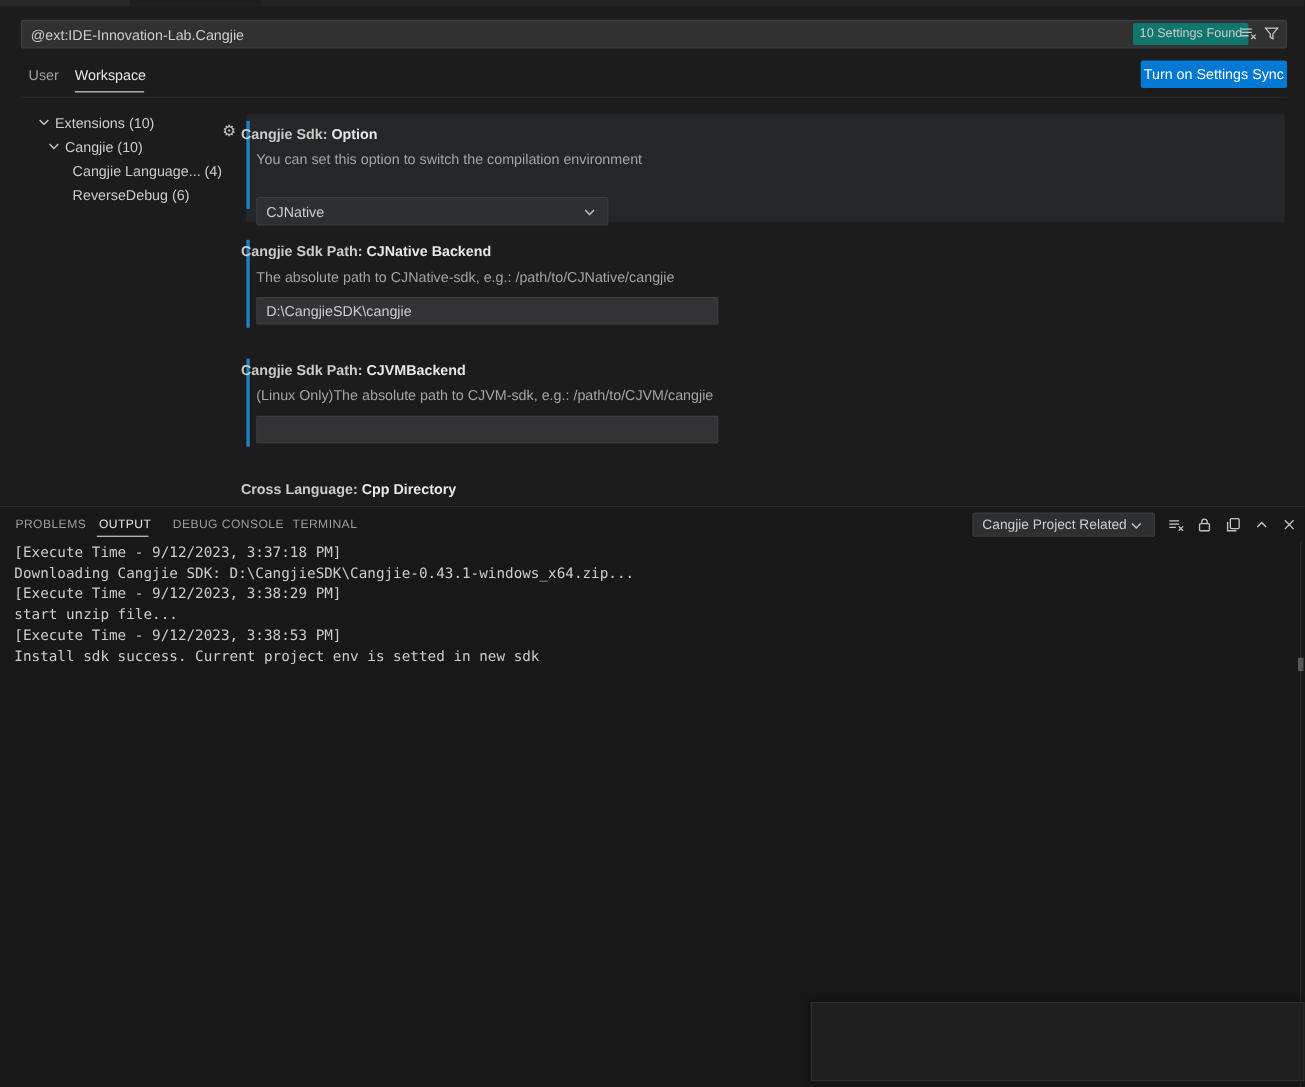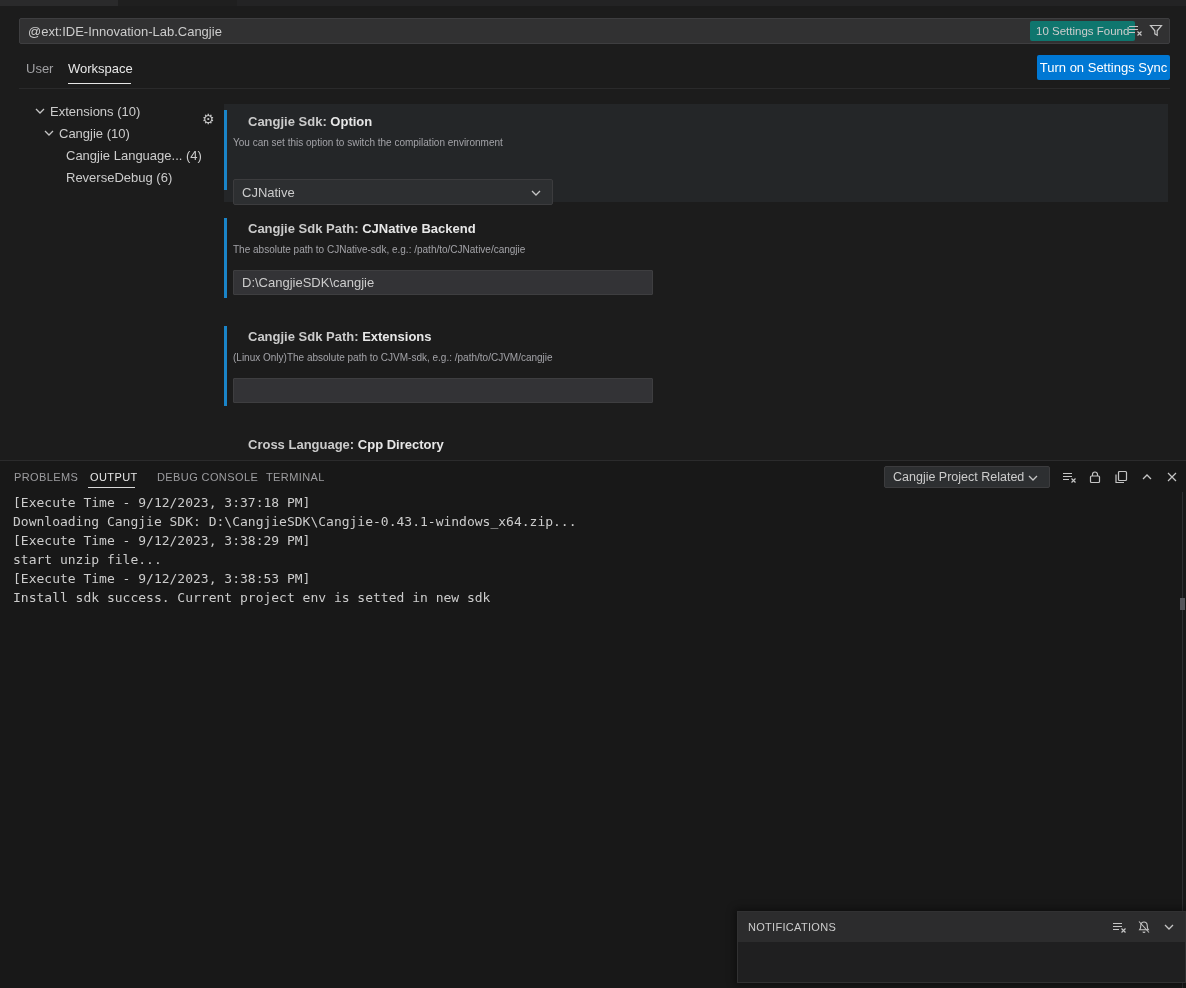--- a/index.html
+++ b/index.html
@@ -53,24 +53,24 @@
   }
 
   
   .toc-row { height:22px; font-size:13px; color:#cccccc; display:flex; align-items:center; cursor:pointer; }
   .toc-chevron { width:16px; height:16px; margin-right:2px; }
   .toc-chevron svg { display:block; }
 
   
   .row-bg { left:224px; width:944px; background:#242628; }
   .mod-bar { left:224px; width:3px; background:#1a84c8; }
-  .setting-title { left:248px; font-size:13px; white-space:nowrap; }
+  .setting-title { left:219px; font-size:13px; white-space:nowrap; }
   .setting-title .cat { color:#cbcbcb; font-weight:700; }
   .setting-title .name { color:#e7e7e7; font-weight:700; }
-  .setting-desc { left:233px; font-size:10px; color:#a3a3a8; white-space:nowrap; }
+  .setting-desc { left:233px; font-size:13px; color:#a3a3a8; white-space:nowrap; }
   .control {
     background:#2d2f31; border:1px solid #3c3c3e; border-radius:2px;
     color:#cccccc; font-size:13px;
   }
   .select-box { left:233px; width:320px; height:26px; display:flex; align-items:center; padding:0 8px; cursor:pointer;margin-top:16px; }
   .select-chevron { position:absolute; right:8px; top:5px; }
   .text-input {
     left:233px; width:420px; height:25px; background:#333336;
     border:1px solid #3e3e40; border-radius:1px; color:#cccccc;
     font-size:13px; padding:0 8px; font-family:"Liberation Sans",sans-serif; outline:none;
@@ -185,21 +185,21 @@
 
 <div class="abs mod-bar" style="top:218px; height:80px;"></div>
 <div class="abs setting-title" style="top:221px;">
   <span class="cat">Cangjie Sdk Path: </span><span class="name">CJNative Backend</span>
 </div>
 <div class="abs setting-desc" style="top:244px;text-align:right;">The absolute path to CJNative-sdk, e.g.: /path/to/CJNative/cangjie</div>
 <input class="abs text-input" style="top: 270px;" value="D:\CangjieSDK\cangjie">
 
 <div class="abs mod-bar" style="top:326px; height:80px;"></div>
 <div class="abs setting-title" style="top:329px;">
-  <span class="cat">Cangjie Sdk Path: </span><span class="name">Extensions</span>
+  <span class="cat">Cangjie Sdk Path: </span><span class="name">CJVMBackend</span>
 </div>
 <div class="abs setting-desc" style="top:352px;">(Linux Only)The absolute path to CJVM-sdk, e.g.: /path/to/CJVM/cangjie</div>
 <input class="abs text-input" style="top: 378px;" value="">
 
 <div class="abs setting-title" style="top:437px;">
   <span class="cat">Cross Language: </span><span class="name">Cpp Directory</span>
 </div>
 
 <div class="abs panel-border"></div>
 <div class="abs panel-tab inactive" style="left:14px;">PROBLEMS</div>
@@ -249,34 +249,13 @@
 <div class="abs output-line" style="top:514px;">Downloading Cangjie SDK: D:\CangjieSDK\Cangjie-0.43.1-windows_x64.zip...</div>
 <div class="abs output-line" style="top:533px;">[Execute Time - 9/12/2023, 3:38:29 PM]</div>
 <div class="abs output-line" style="top:552px;">start unzip file...</div>
 <div class="abs output-line" style="top:571px;">[Execute Time - 9/12/2023, 3:38:53 PM]</div>
 <div class="abs output-line" style="top:590px;">Install sdk success. Current project env is setted in new sdk</div>
 
 <div class="abs scroll-track"></div>
 <div class="abs scroll-thumb"></div>
 
 <div class="abs notif-panel">
-  <div class="notif-header">
-    <span class="notif-title">NOTIFICATIONS</span>
-    <span class="icon16">
-      <svg viewBox="0 0 16 16" fill="none" stroke="#c5c5c5" stroke-width="1.2">
-        <path d="M2 4.5h9M2 7.5h9M2 10.5h6"></path>
-          <path d="M10.5 9.5l4 4M14.5 9.5l-4 4"></path>
-      </svg>
-    </span>
-    <span class="icon16">
-      <svg viewBox="0 0 16 16" fill="none" stroke="#c5c5c5" stroke-width="1.1">
-        <path d="M8 3a3.2 3.2 0 0 0-3.2 3.3c0 3-1.1 4.4-1.1 4.4h8.6s-1.1-1.4-1.1-4.4A3.2 3.2 0 0 0 8 3z"></path>
-        <path d="M6.9 12.6a1.15 1.15 0 0 0 2.2 0"></path>
-        <path d="M3 2.5l10 11"></path>
-      </svg>
-    </span>
-    <span class="icon16">
-      <svg viewBox="0 0 16 16" fill="none" stroke="#c5c5c5" stroke-width="1.3">
-          <path d="M4 6l4 4 4-4"></path>
-        </svg>
-    </span>
-  </div>
 </div>
 
 </body></html>

